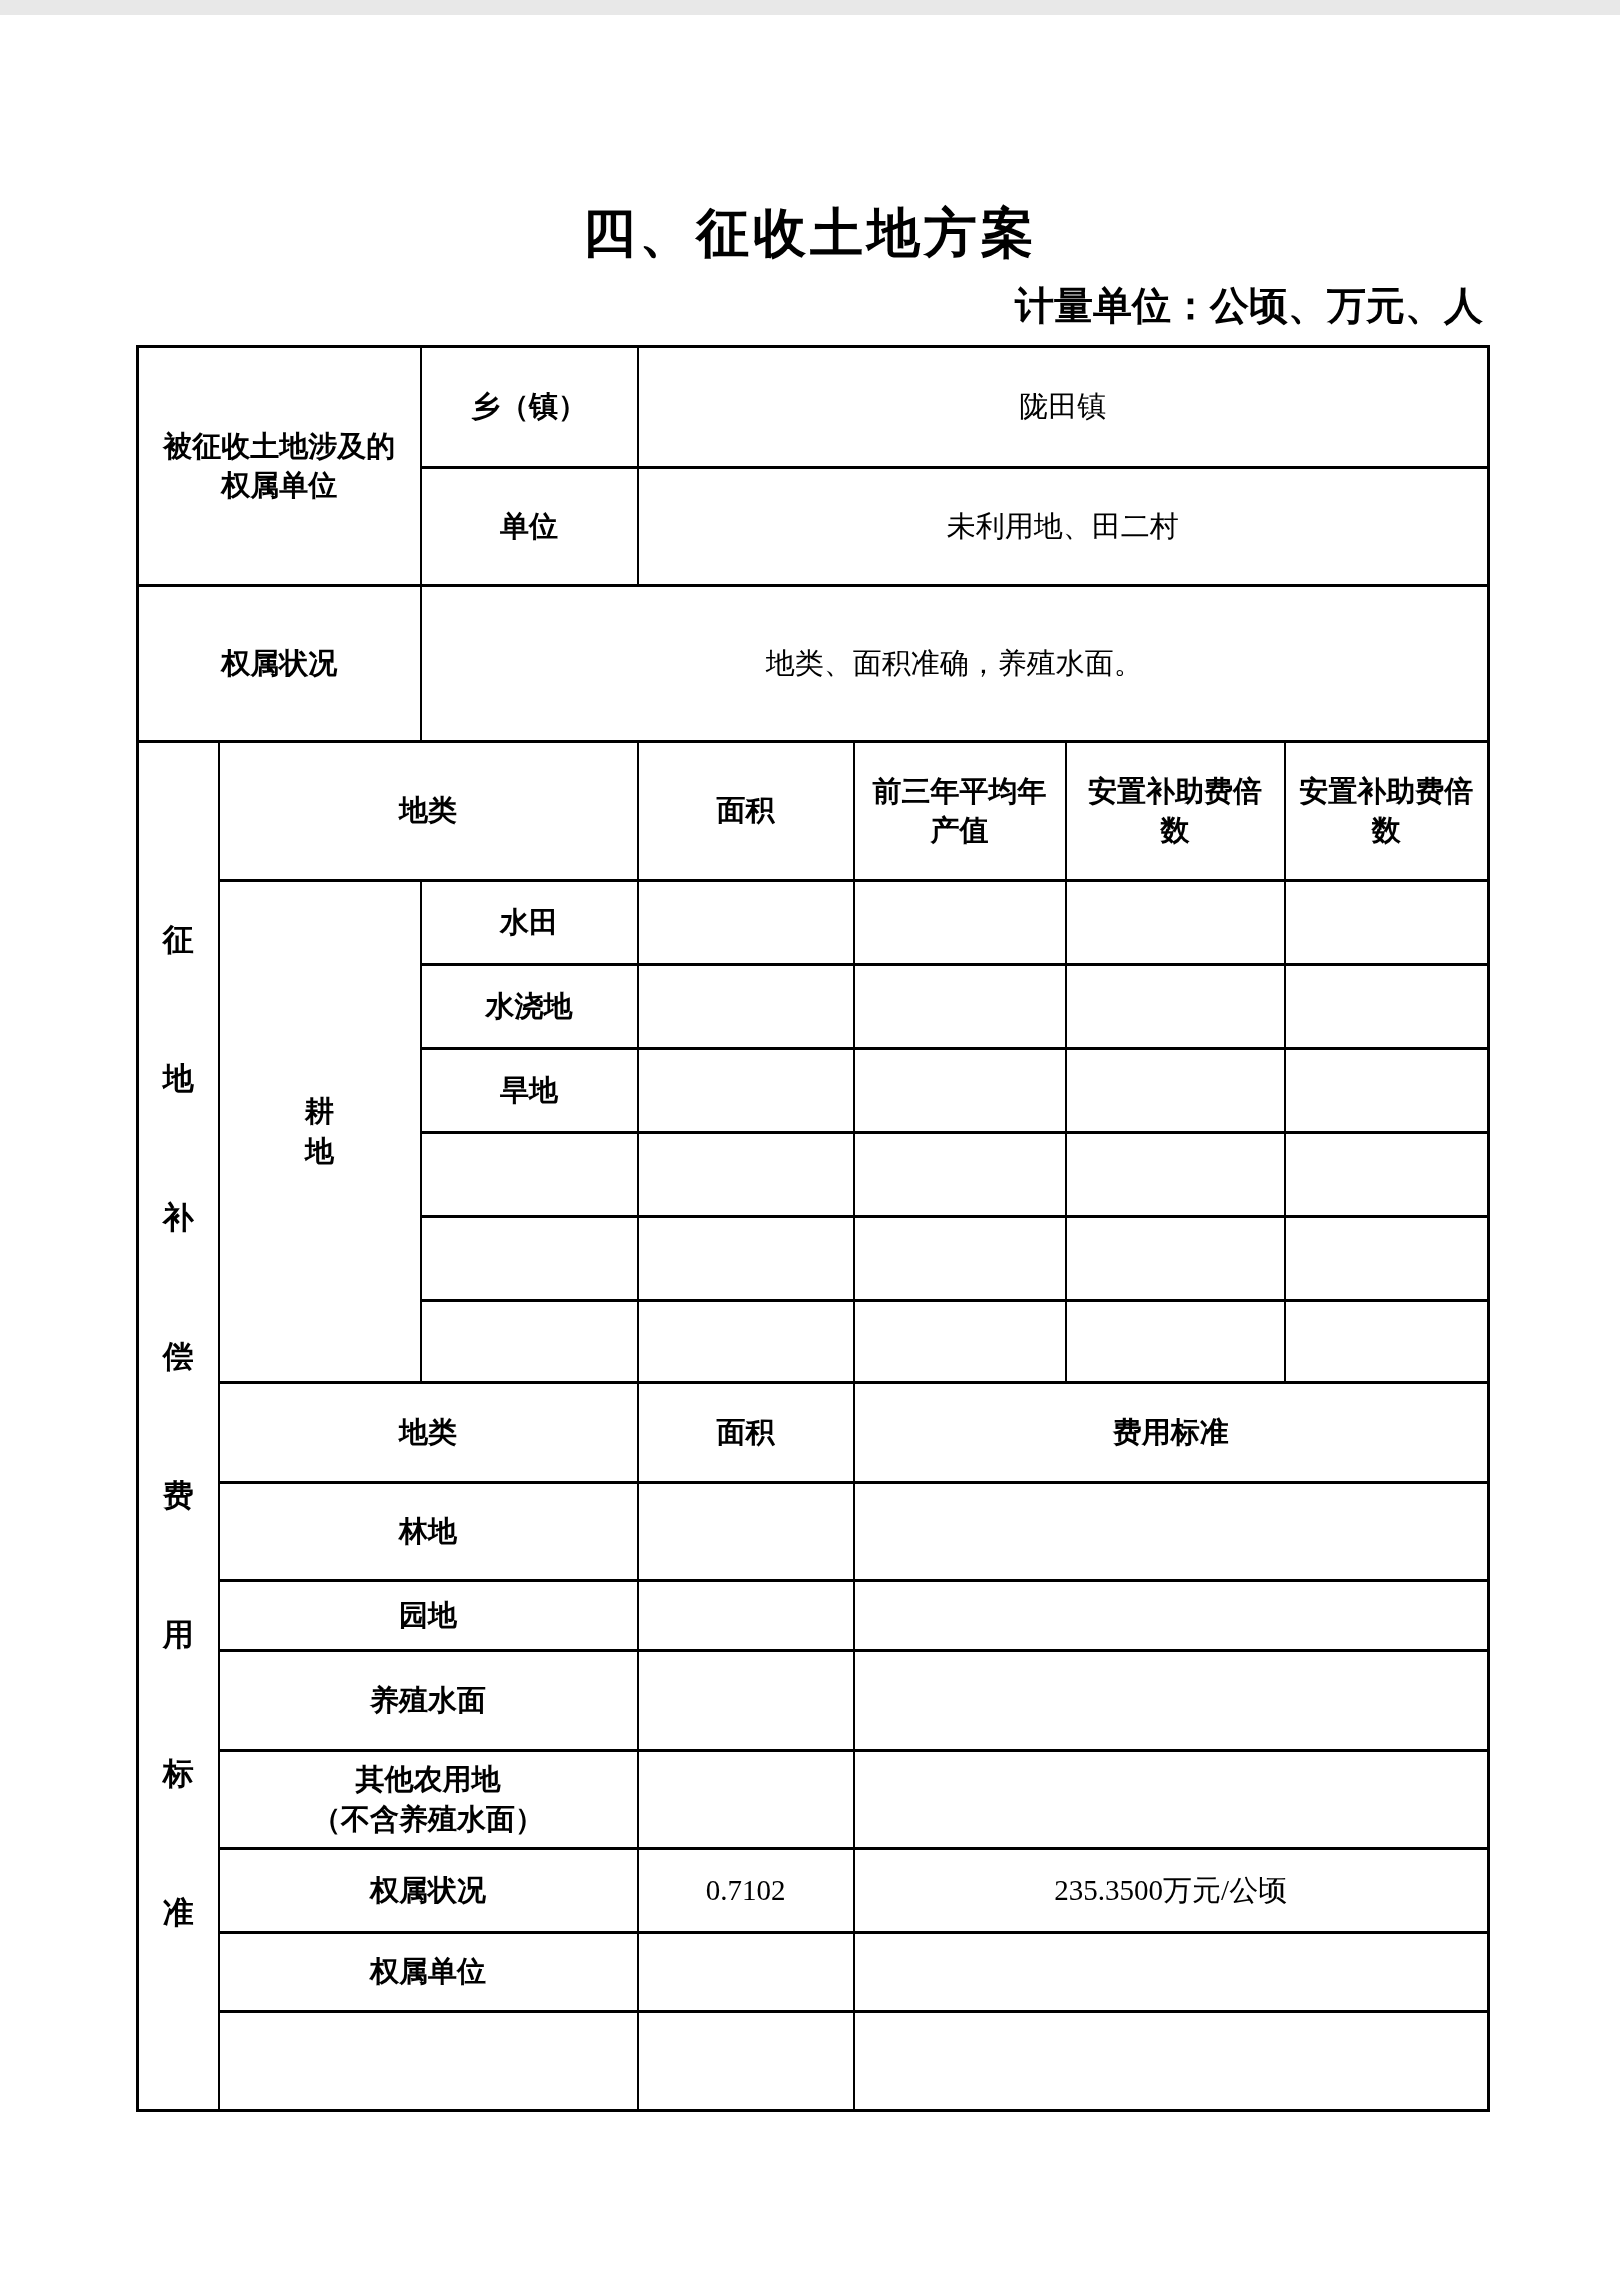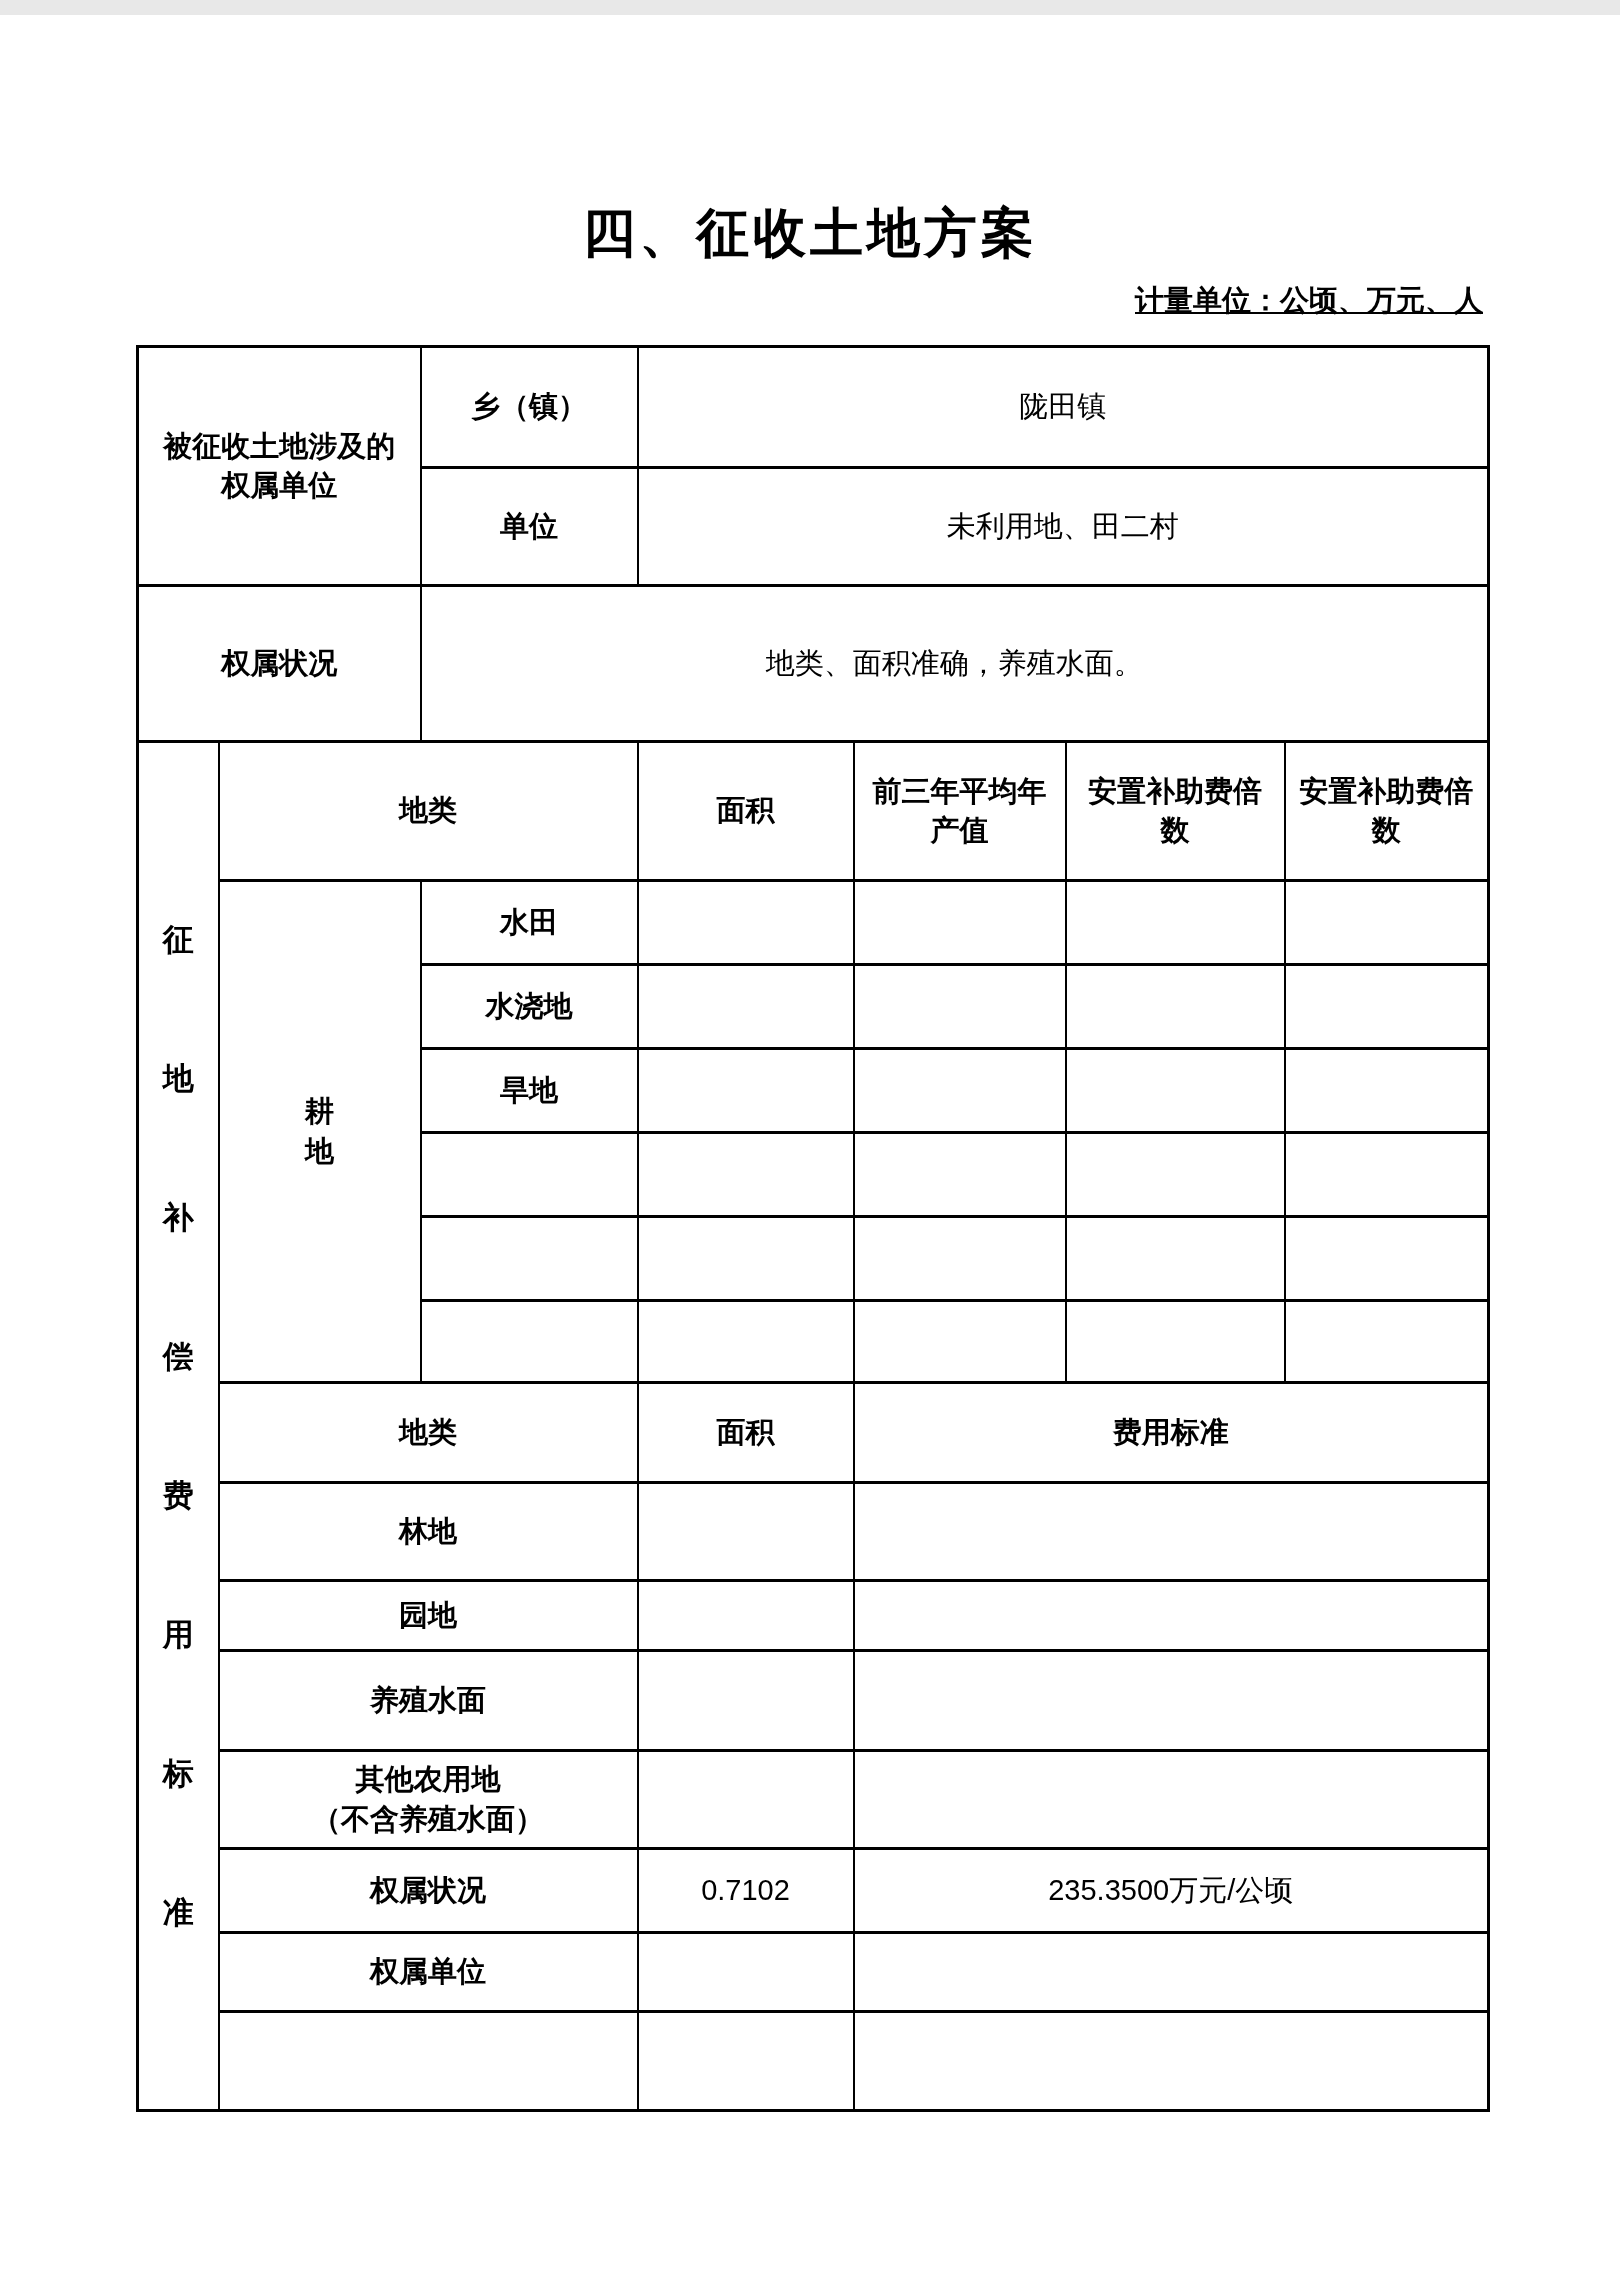--- a/index.html
+++ b/index.html
@@ -21,24 +21,23 @@
     text-align: center;
     font-size: 53px;
     font-weight: bold;
     letter-spacing: 3.9px;
     line-height: 1;
   }
   .unit-note {
     position: absolute;
     top: 271px;
     right: 137px;
-    font-size: 29px;
+    font-size: 39px;
     font-weight: bold;
     line-height: 1;
-    text-decoration: underline;
   }
   table.main {
     position: absolute;
     left: 136px;
     top: 330px;
     border-collapse: collapse;
     table-layout: fixed;
     border: 3.9px solid #000;
   }
   table.main td {
@@ -49,21 +48,21 @@
     vertical-align: middle;
     padding: 0 5.9px;
     font-size: 29px;
     font-weight: bold;
     white-space: pre-line;
     line-height: 1.35;
     overflow: hidden;
   }
   table.main td.val {
     font-weight: normal;
-    font-family: Liberation Sans, sans-serif;
+    font-family: Liberation Serif, serif;
   }
   .side-strip-inner {
     display: flex;
     flex-direction: column;
     align-items: center;
     justify-content: center;
     gap: 108px;
     height: 100%;
     font-size: 31px;
     font-weight: bold;

